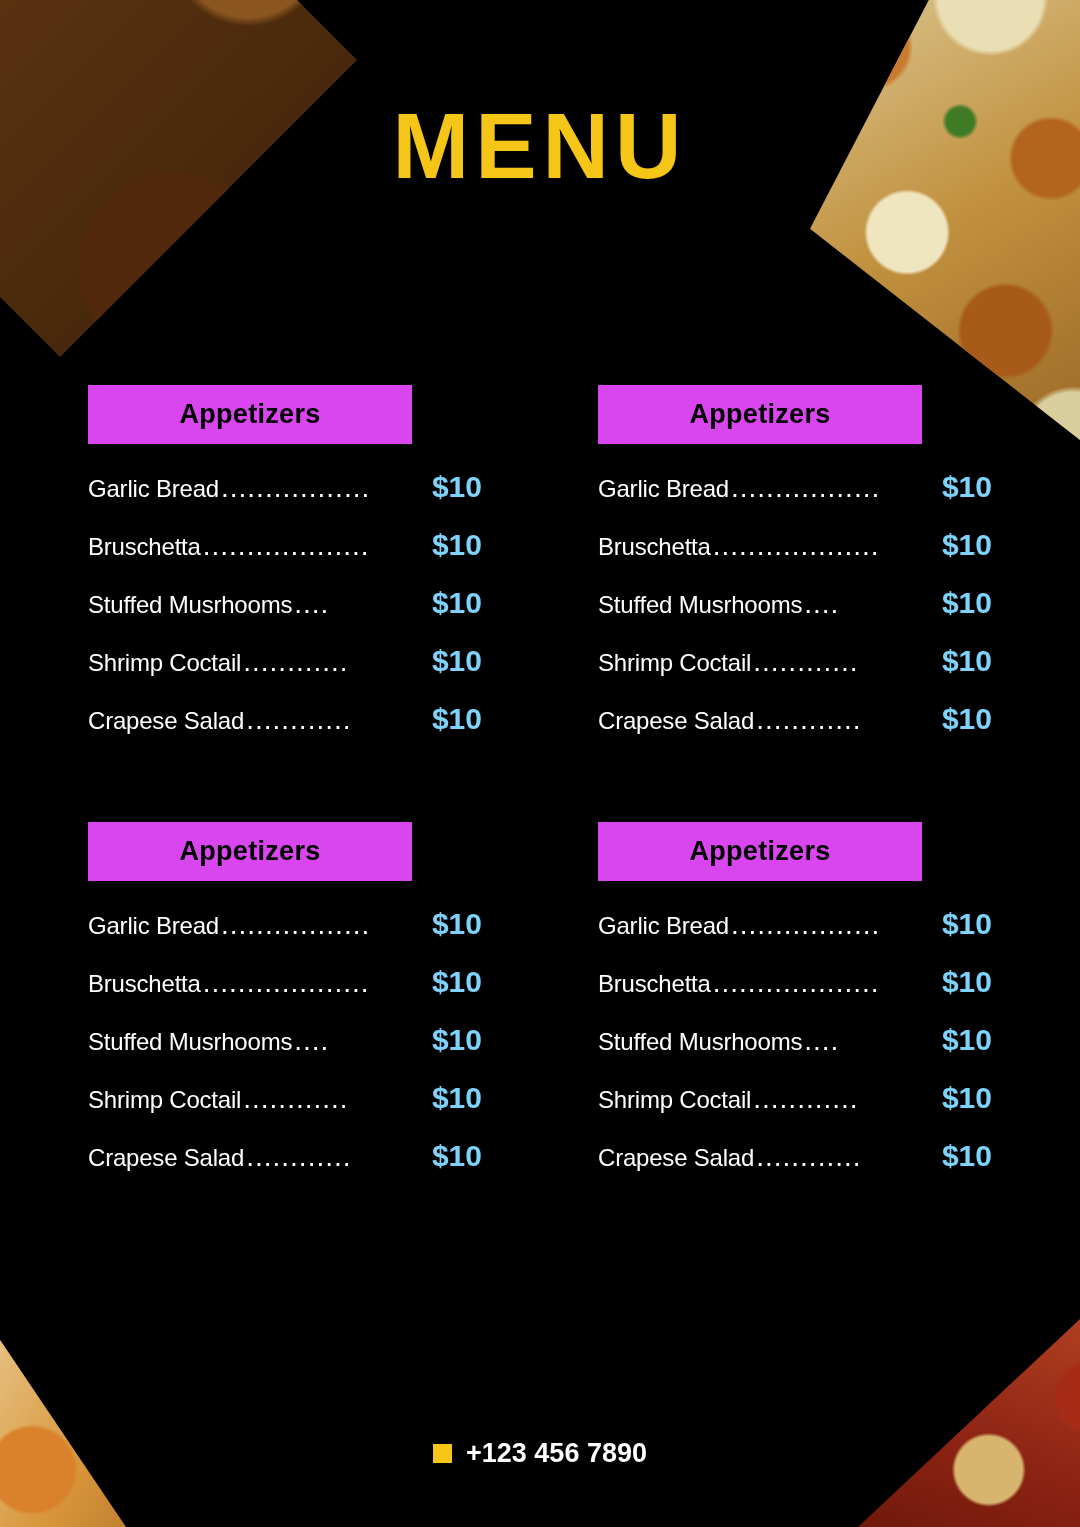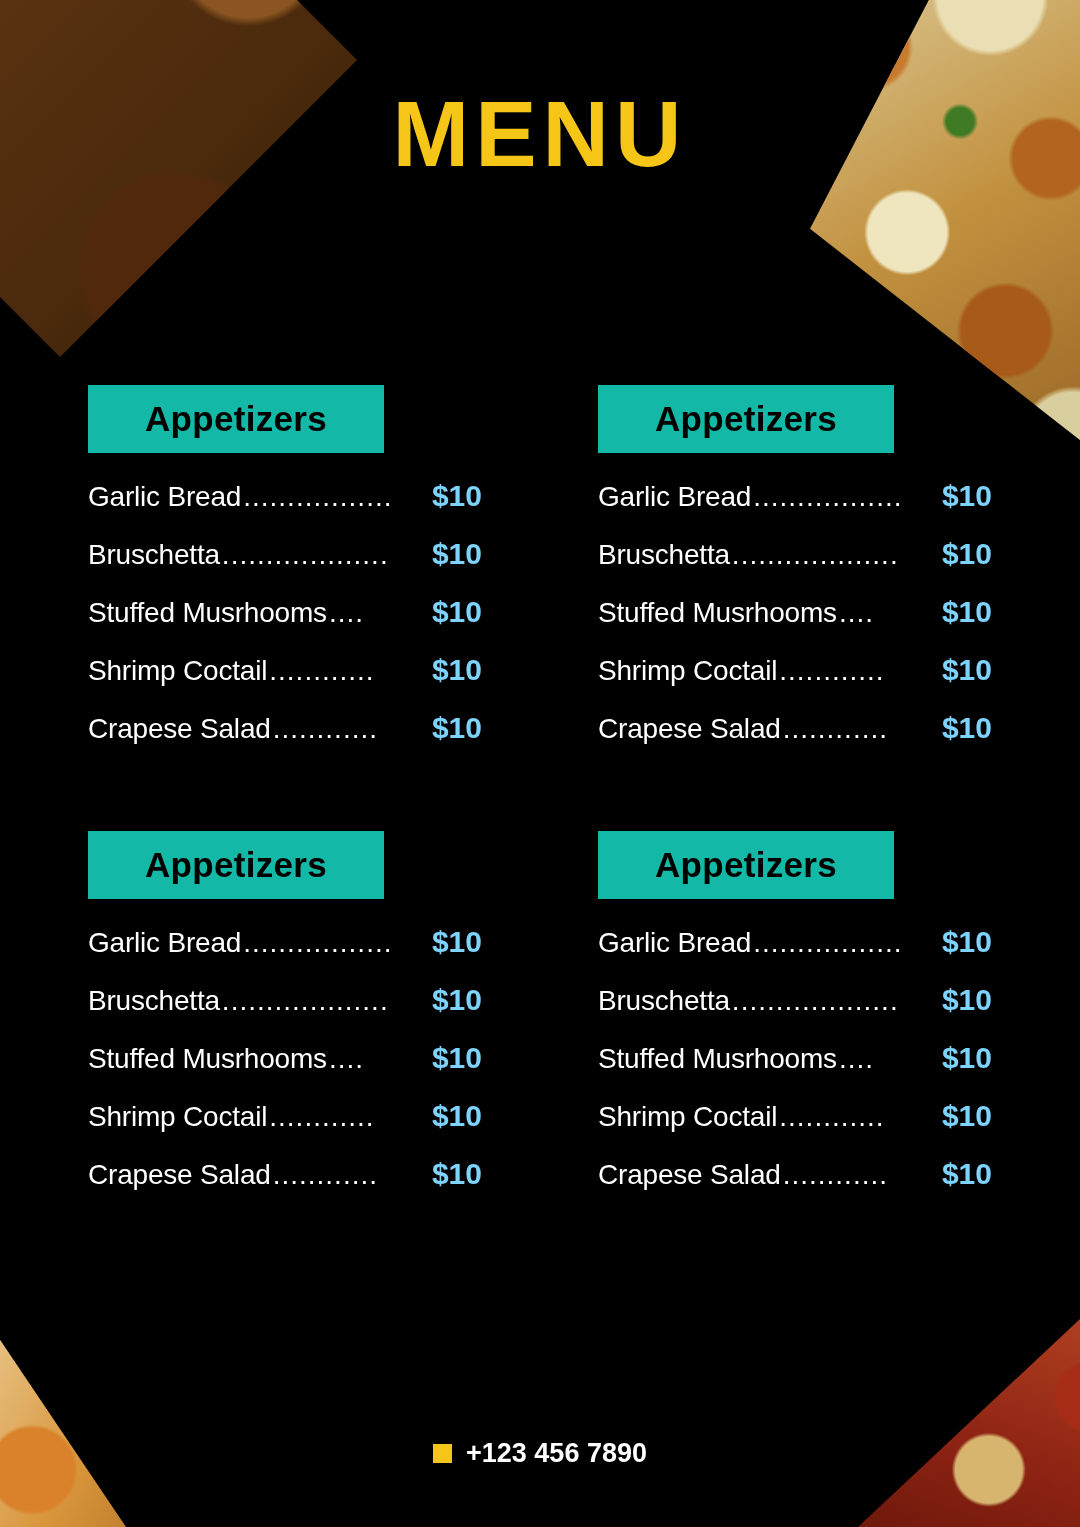--- a/index.html
+++ b/index.html
@@ -114,21 +114,21 @@
     width: 100%;
     text-align: center;
     z-index: 5;
   }
   .menu-title {
     font-size: 92px;
     font-weight: bold;
     letter-spacing: 6px;
     color: #f5c518;
     line-height: 1;
-    margin: 0;
+    margin: 12px;
   }
   .restaurant-name {
     margin-top: 16px;
     font-size: 27px;
     font-weight: bold;
     letter-spacing: 2.2px;
     color: #ffffff;
   }
 
   
@@ -138,41 +138,41 @@
     left: 88px;
     width: 904px;
     display: grid;
     grid-template-columns: 1fr 1fr;
     column-gap: 116px;
     row-gap: 62px;
     z-index: 4;
   }
   .section-heading {
     display: inline-block;
-    background: #14b8a6;
+    background: #d946ef;
     color: #000000;
-    font-size: 35px;
+    font-size: 27px;
     font-weight: bold;
     padding: 14px 0;
-    width: 296px;
+    width: 324px;
     text-align: center;
     letter-spacing: 0.3px;
   }
 
   .items {
     margin-top: 26px;
   }
   .item-row {
     display: flex;
     align-items: baseline;
     margin-bottom: 24px;
     white-space: nowrap;
   }
   .item-name {
-    font-size: 28px;
+    font-size: 24px;
     color: #ffffff;
     letter-spacing: -0.2px;
   }
   .dots {
     flex: 1;
     overflow: hidden;
     color: #ffffff;
     font-size: 28px;
     letter-spacing: 1px;
     margin-left: 2px;

